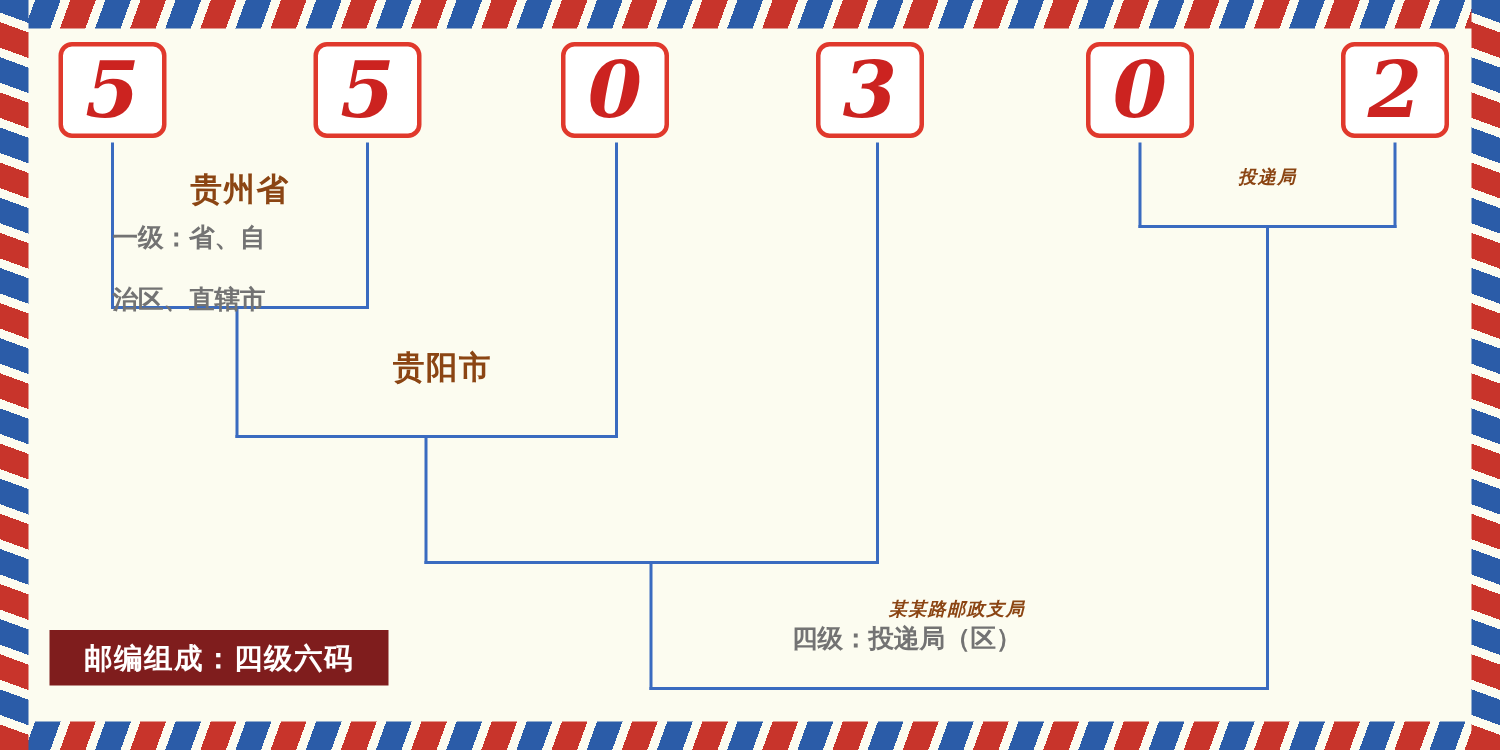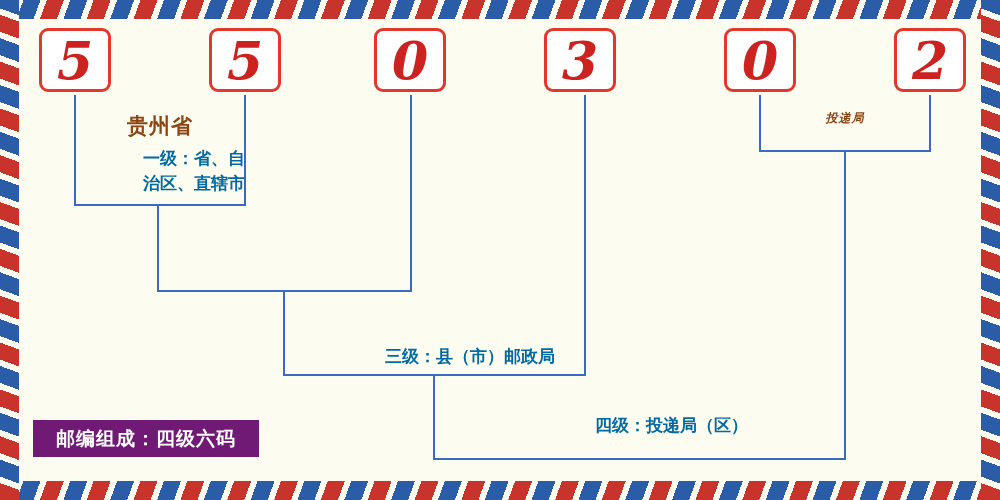--- a/index.html
+++ b/index.html
@@ -44,27 +44,27 @@
 
   .bl { position:absolute; background:#3a6bc0; }
 
   .name {
     position:absolute; text-align:center;
     color:#8b4513; font-weight:bold; font-size:21px;
     letter-spacing:1px;
   }
   .name-sm { font-size:12px;font-style:italic; }
   .desc {
-    position:absolute; text-align:right;
-    color:#0369a1; font-weight:bold; font-size:17px;
+    position:absolute; text-align:left;
+    color:#737373; font-weight:bold; font-size:17px;
   }
   .badge {
     position:absolute;
     left:33px; top:420px; width:226px; height:37px;
-    background:#701a75; color:#ffffff;
+    background:#7f1d1d; color:#ffffff;
     font-weight:bold; font-size:19px;
     display:flex; align-items:center; justify-content:center;
     letter-spacing:1px;
   }
 </style>
 </head>
 <body>
 
 <div class="canvas">
 
@@ -95,24 +95,25 @@
   <div class="bl" style="left:433px; top:376px; width:2px;   height:84px"></div>
   <div class="bl" style="left:433px; top:458px; width:413px; height:2px"></div>
   <div class="bl" style="left:844px; top:150px; width:2px;   height:310px"></div>
 
   <div class="bl" style="left:759px; top:95px;  width:2px;   height:57px"></div>
   <div class="bl" style="left:759px; top:150px; width:172px; height:2px"></div>
   <div class="bl" style="left:929px; top:95px;  width:2px;   height:57px"></div>
 
   <div class="name" style="left:80px; top:112px; width:160px">贵州省</div>
   <div class="desc" style="left:75px; top:147px; width:170px">一级：省、自</div>
-  <div class="desc" style="left:75px; top:172px; width:170px">治区、直辖市</div>
+  <div class="desc" style="left:75px; top:188px; width:170px">治区、直辖市</div>
+
+  <div class="name" style="left:205px; top:231px; width:180px">贵阳市</div>
 
 
-  <div class="desc" style="left:315px; top:345px; width:240px">三级：县（市）邮政局</div>
-
+  <div class="name name-sm" style="left:528px; top:398px; width:220px">某某路邮政支局</div>
   <div class="desc" style="left:528px; top:414px; width:220px">四级：投递局（区）</div>
 
   <div class="name name-sm" style="left:775px; top:110px; width:140px">投递局</div>
 
   <div class="badge">邮编组成：四级六码</div>
 
 </div>
 
 </body></html>

